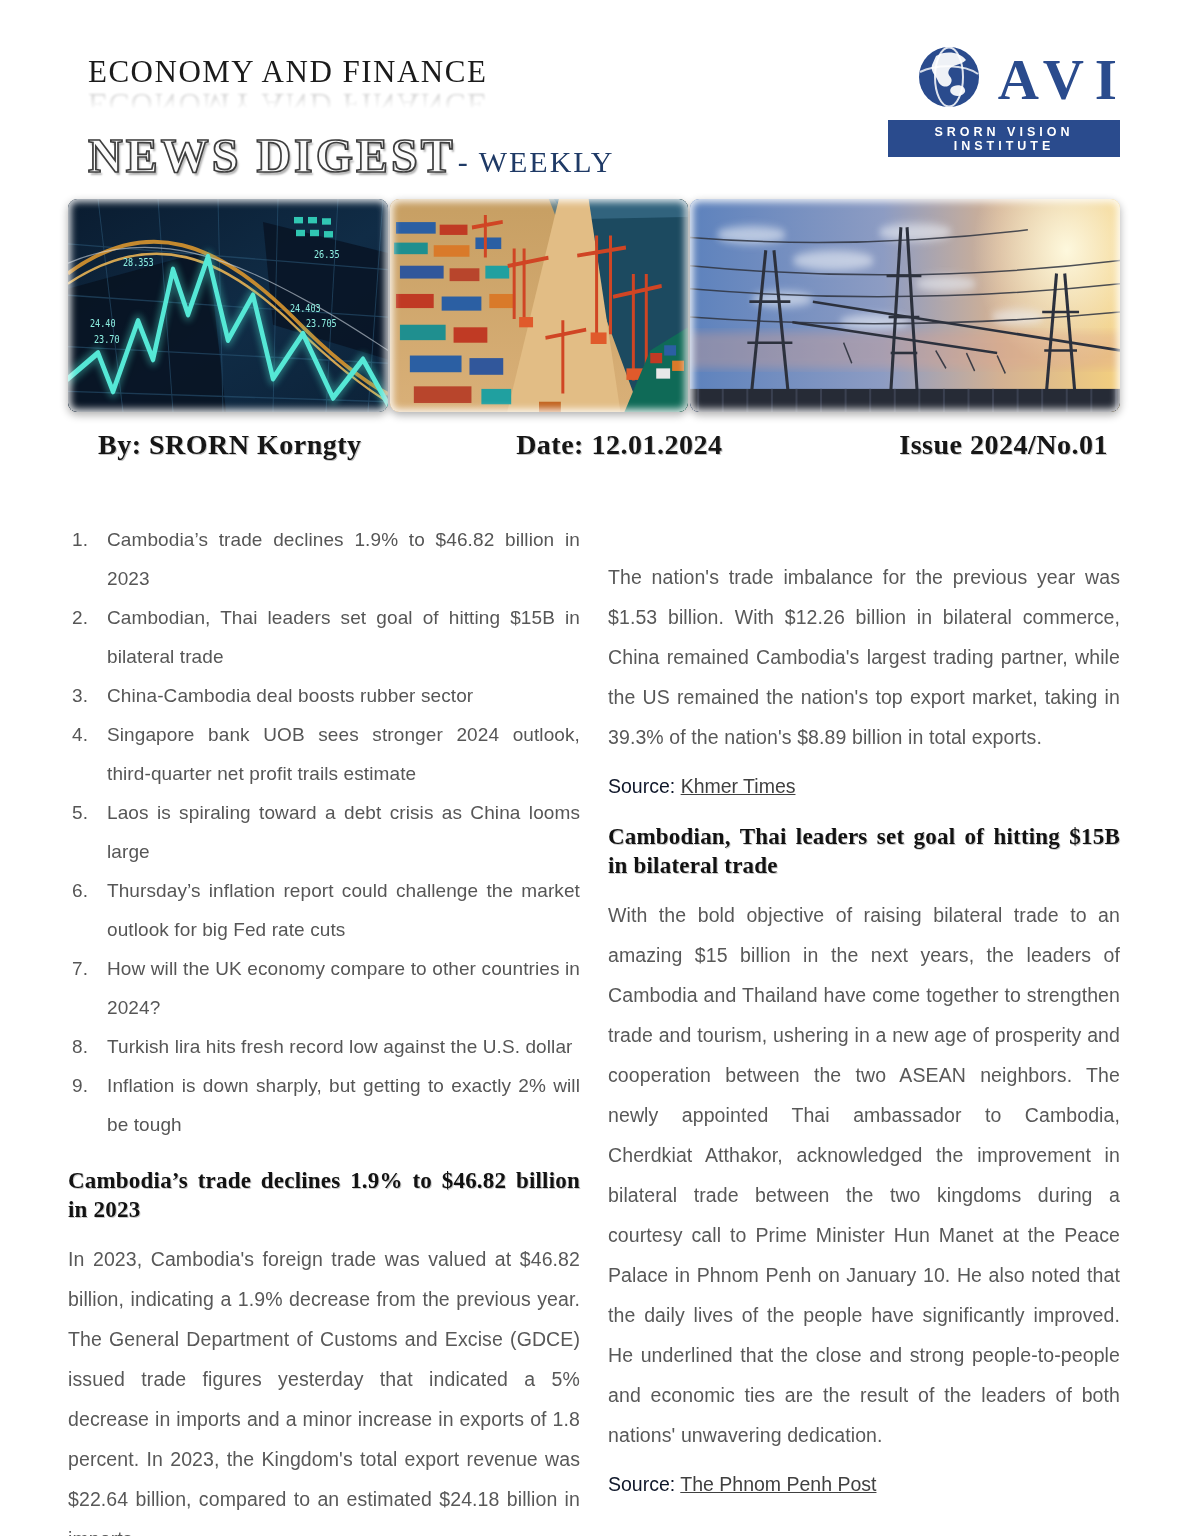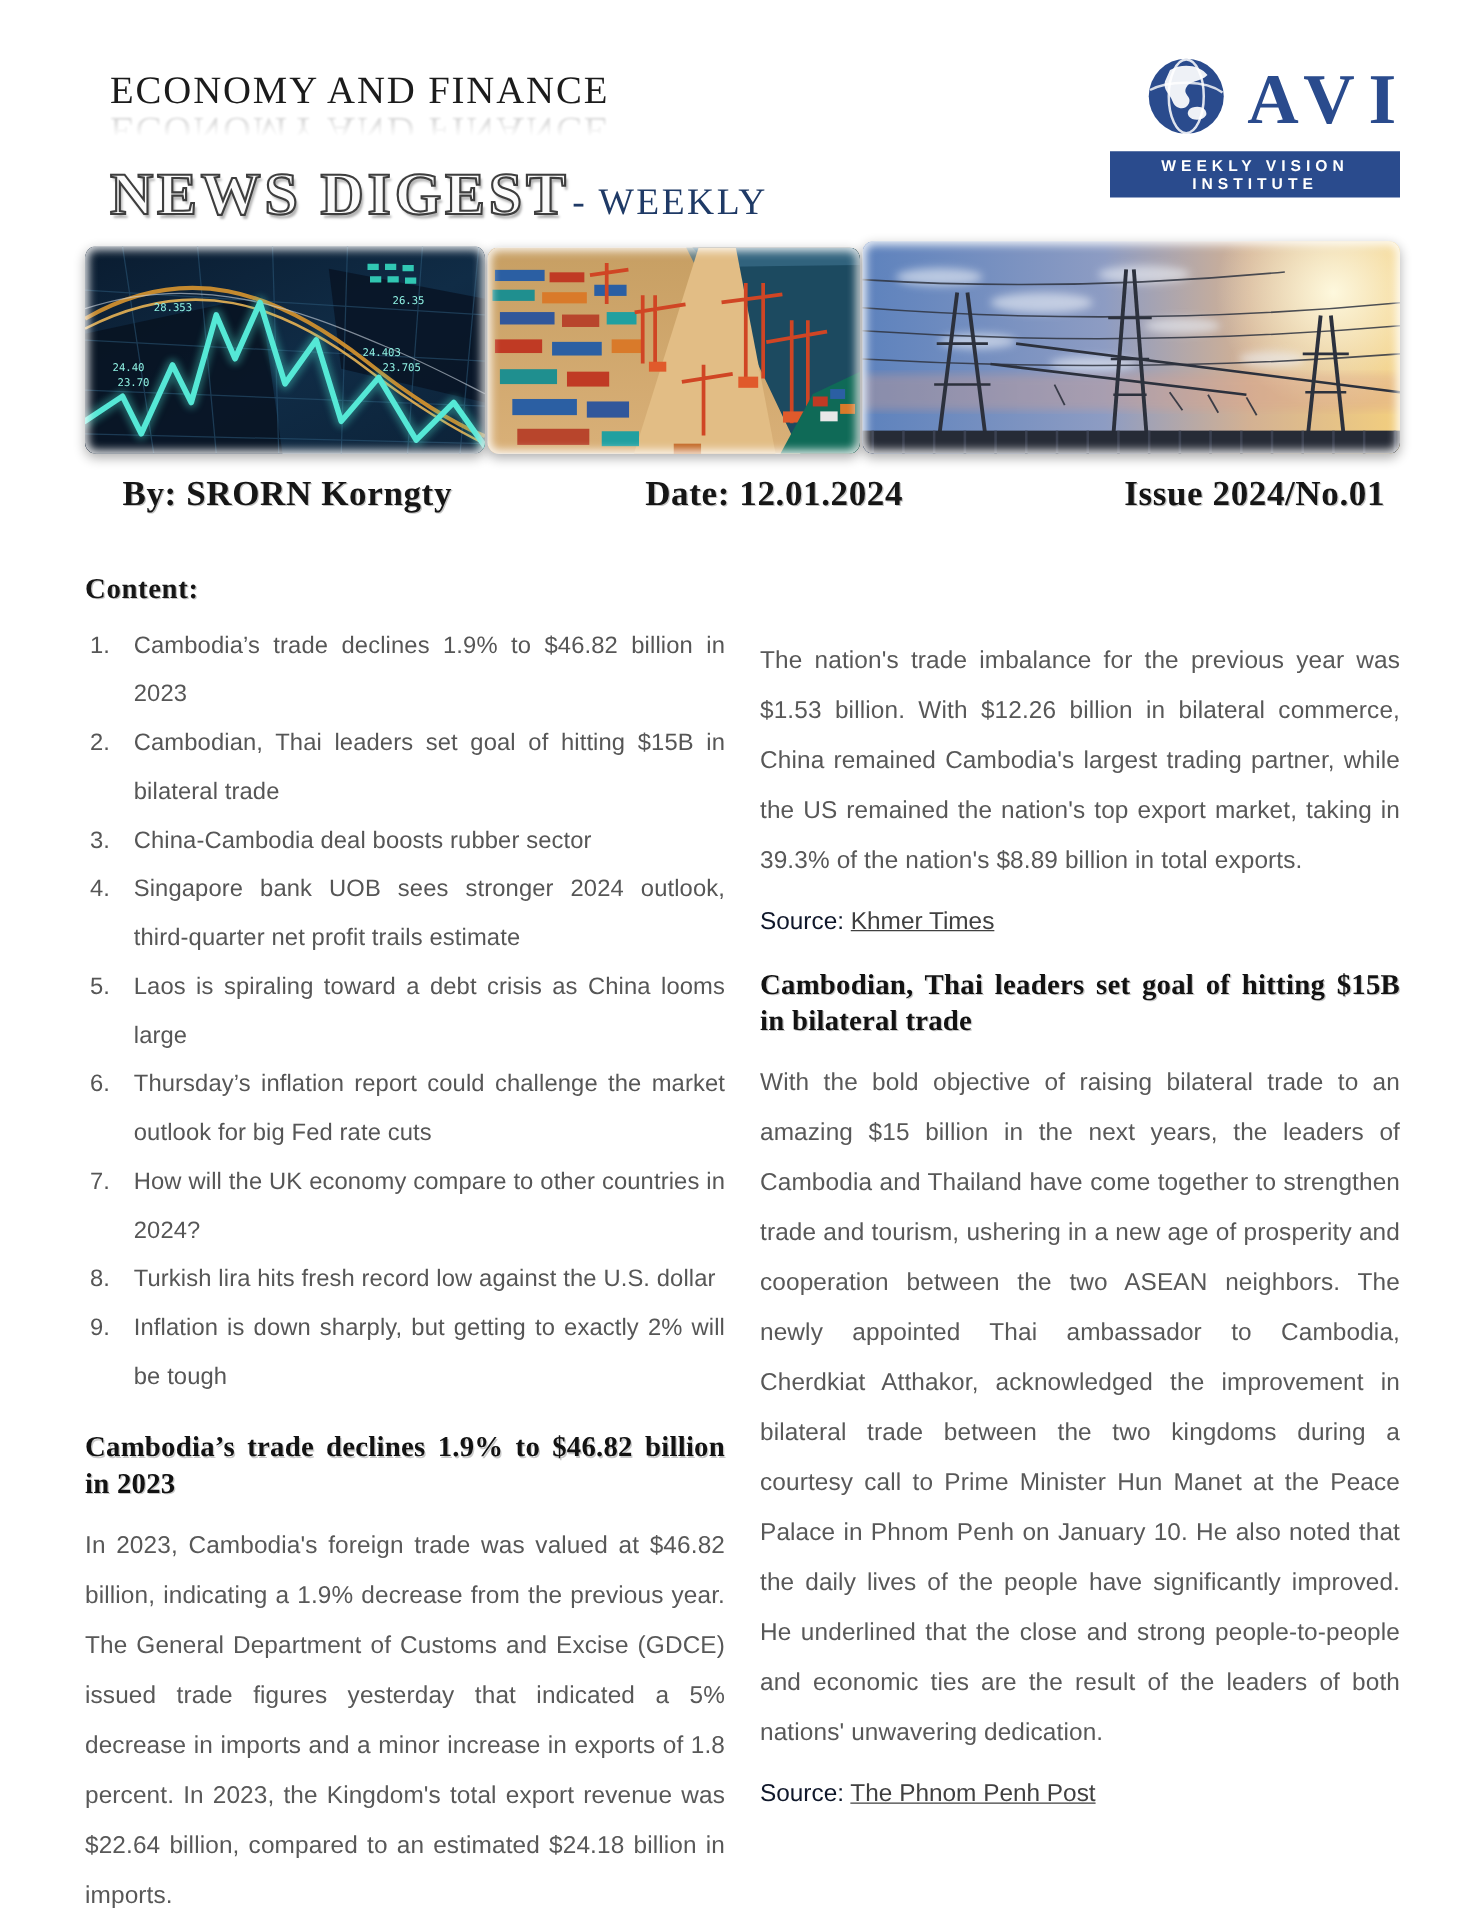--- a/index.html
+++ b/index.html
@@ -37,21 +37,21 @@
   .logo-acronym {
     font-family:"Liberation Serif", serif; font-weight:700; font-size:57px;
     letter-spacing:11px; color:#2a4b8d; line-height:1; margin-right:-8px;
   }
   .logo-bar {
     margin-top:6px; background:#2a4b8d; color:#fff; text-align:center;
     font-size:12.5px; font-weight:700; letter-spacing:4px; padding:5px 4px 4px;
   }
 
   
-  .banner { margin-top:16px; display:flex; gap:2px; height:164px;align-items:flex-end; }
+  .banner { margin-top:16px; display:flex; gap:2px; height:213px; }
   .banner-panel {
     position:relative; border-radius:9px; overflow:hidden;
     box-shadow:0 3px 9px rgba(0,0,0,.32);
   }
   .banner-panel::after {
     content:""; position:absolute; inset:0; border-radius:9px; pointer-events:none;
     box-shadow:inset 0 0 7px 3px rgba(255,255,255,.85);
   }
   .banner-panel svg { display:block; width:100%; height:100%; }
   .bp1 { width:320px; } .bp2 { width:298px; } .bp3 { flex:1; }
@@ -119,21 +119,21 @@
           <svg width="66" height="66" viewBox="0 0 66 66">
             <circle cx="33" cy="33" r="30" fill="#2a4b8d"></circle>
             <path d="M20 12 C30 6 44 8 50 16 C44 22 36 20 33 26 C30 32 38 33 35 39 C32 45 24 43 22 37 C20 31 14 28 16 21 Z" fill="#ffffff" opacity=".92"></path>
             <path d="M38 42 C44 40 50 43 49 48 C46 53 38 53 35 49 C33 46 35 43 38 42 Z" fill="#ffffff" opacity=".92"></path>
             <ellipse cx="33" cy="33" rx="14" ry="29.5" fill="none" stroke="#ffffff" stroke-width="2" opacity=".85"></ellipse>
             <path d="M4 28 C20 20 48 20 62 30" fill="none" stroke="#ffffff" stroke-width="2" opacity=".8"></path>
           </svg>
         </span>
         <span class="logo-acronym">AVI</span>
       </div>
-      <div class="logo-bar">WEEKLY VISION INSTITUTE</div>
+      <div class="logo-bar">SRORN VISION INSTITUTE</div>
     </div>
   </div>
 
   <div class="banner">
 
     <div class="banner-panel bp1">
       <svg viewBox="0 0 320 166" preserveAspectRatio="none">
         <defs>
           <linearGradient id="bg1" x1="0" y1="0" x2="1" y2="1">
             <stop offset="0" stop-color="#0a1c30"></stop>
@@ -325,21 +325,20 @@
 
   <div class="byline-row">
     <div class="byline-cell byline-author engraved">By:  SRORN Korngty</div>
     <div class="byline-cell byline-date engraved">Date: 12.01.2024</div>
     <div class="byline-cell byline-issue engraved">Issue 2024/No.01</div>
   </div>
 
   <div class="columns">
 
     <div class="col col-left">
-      <div class="section-label engraved">Content:</div>
 
       <ol class="toc">
         <li>Cambodia’s trade declines 1.9% to $46.82 billion in 2023</li>
         <li>Cambodian, Thai leaders set goal of hitting $15B in bilateral trade</li>
         <li>China-Cambodia deal boosts rubber sector</li>
         <li>Singapore bank UOB sees stronger 2024 outlook, third-quarter net profit trails estimate</li>
         <li>Laos is spiraling toward a debt crisis as China looms large</li>
         <li>Thursday’s inflation report could challenge the market outlook for big Fed rate cuts</li>
         <li>How will the UK economy compare to other countries in 2024?</li>
         <li>Turkish lira hits fresh record low against the U.S. dollar</li>

